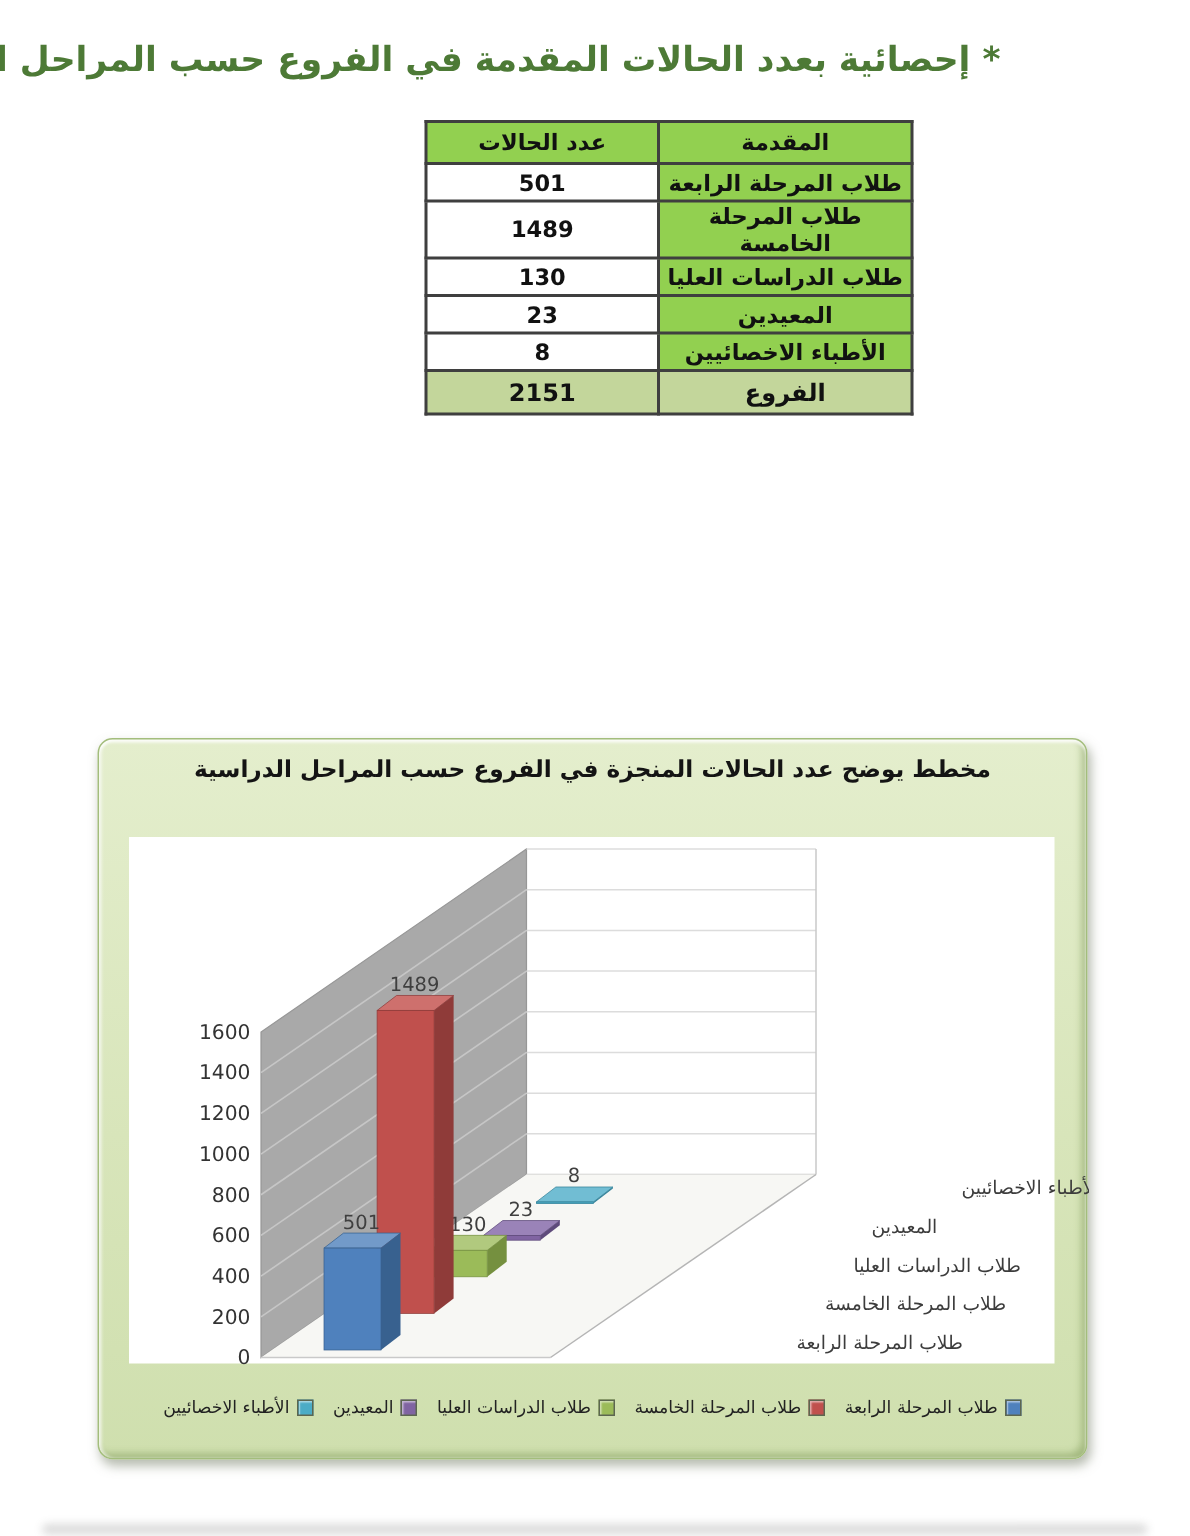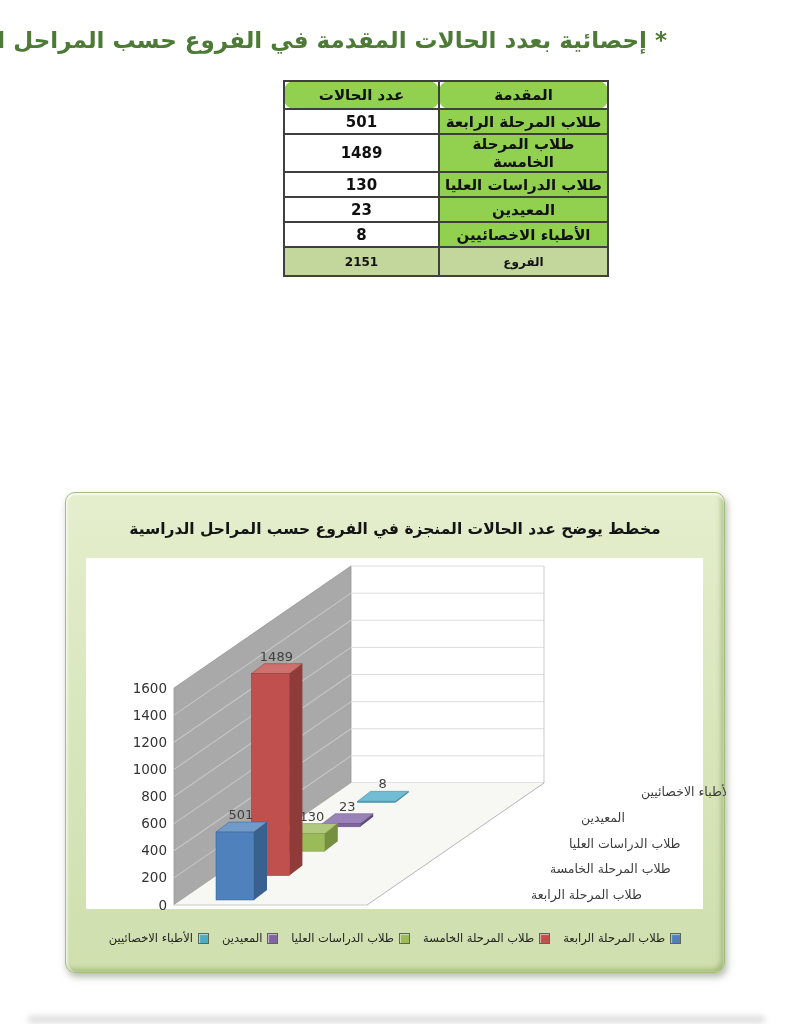--- a/index.html
+++ b/index.html
@@ -15,39 +15,39 @@
   }
   
   .cases-table{
     position:absolute;left:283px;top:80px;direction:rtl;
     border-collapse:collapse;table-layout:fixed;
   }
   .cases-table th,.cases-table td{
     border:2px solid #3f3f3f;text-align:center;vertical-align:middle;
     font-weight:bold;color:#111;padding:0 4px;
   }
-  .cases-table th{height:26px;font-size:15px;background:var(--header-green,#92d050);border-radius:10px;}
+  .cases-table th{height:26px;font-size:15px;background:var(--header-green,#92d050);}
   .cases-table td{height:23px;font-size:15px;}
   .cases-table td.stage-cell{background:var(--header-green,#92d050);width:159px;}
   .cases-table td.count-cell{background:#ffffff;width:145px;}
-  .cases-table tr.total-row td{background:var(--total-green,#c3d69b);height:27px;font-size:12px;}
+  .cases-table tr.total-row td{background:var(--total-green,#c3d69b);height:27px;font-size:16px;}
   
   .chart-panel{
     position:absolute;left:65px;top:492px;width:660px;height:481px;
     background:linear-gradient(180deg,#e4eecd 0%,#d8e5ba 55%,#cfdfae 100%);
     border:1px solid #a3bd7c;border-radius:10px;
     box-shadow:
       inset 0 2px 2px rgba(255,255,255,.85),
       inset 2px 0 2px rgba(255,255,255,.55),
       inset -3px -3px 5px rgba(110,140,70,.45),
       2px 4px 7px rgba(110,120,95,.5);
     box-sizing:border-box;
   }
   .chart-title{
-    position:absolute;top:27px;left:0;width:100%;text-align:center;direction:rtl;
+    position:absolute;top:11px;left:0;width:100%;text-align:center;direction:rtl;
     font-size:15.5px;font-weight:bold;color:#141414;
   }
   .chart-svg{position:absolute;left:0;top:0;width:660px;height:481px;}
   
   .chart-legend{
     position:absolute;left:12px;right:12px;top:430px;height:30px;
     display:flex;direction:rtl;justify-content:center;align-items:center;gap:13px;
     font-size:11.5px;color:#222;white-space:nowrap;
   }
   .lg-entry{display:flex;align-items:center;gap:5px;direction:rtl;}

